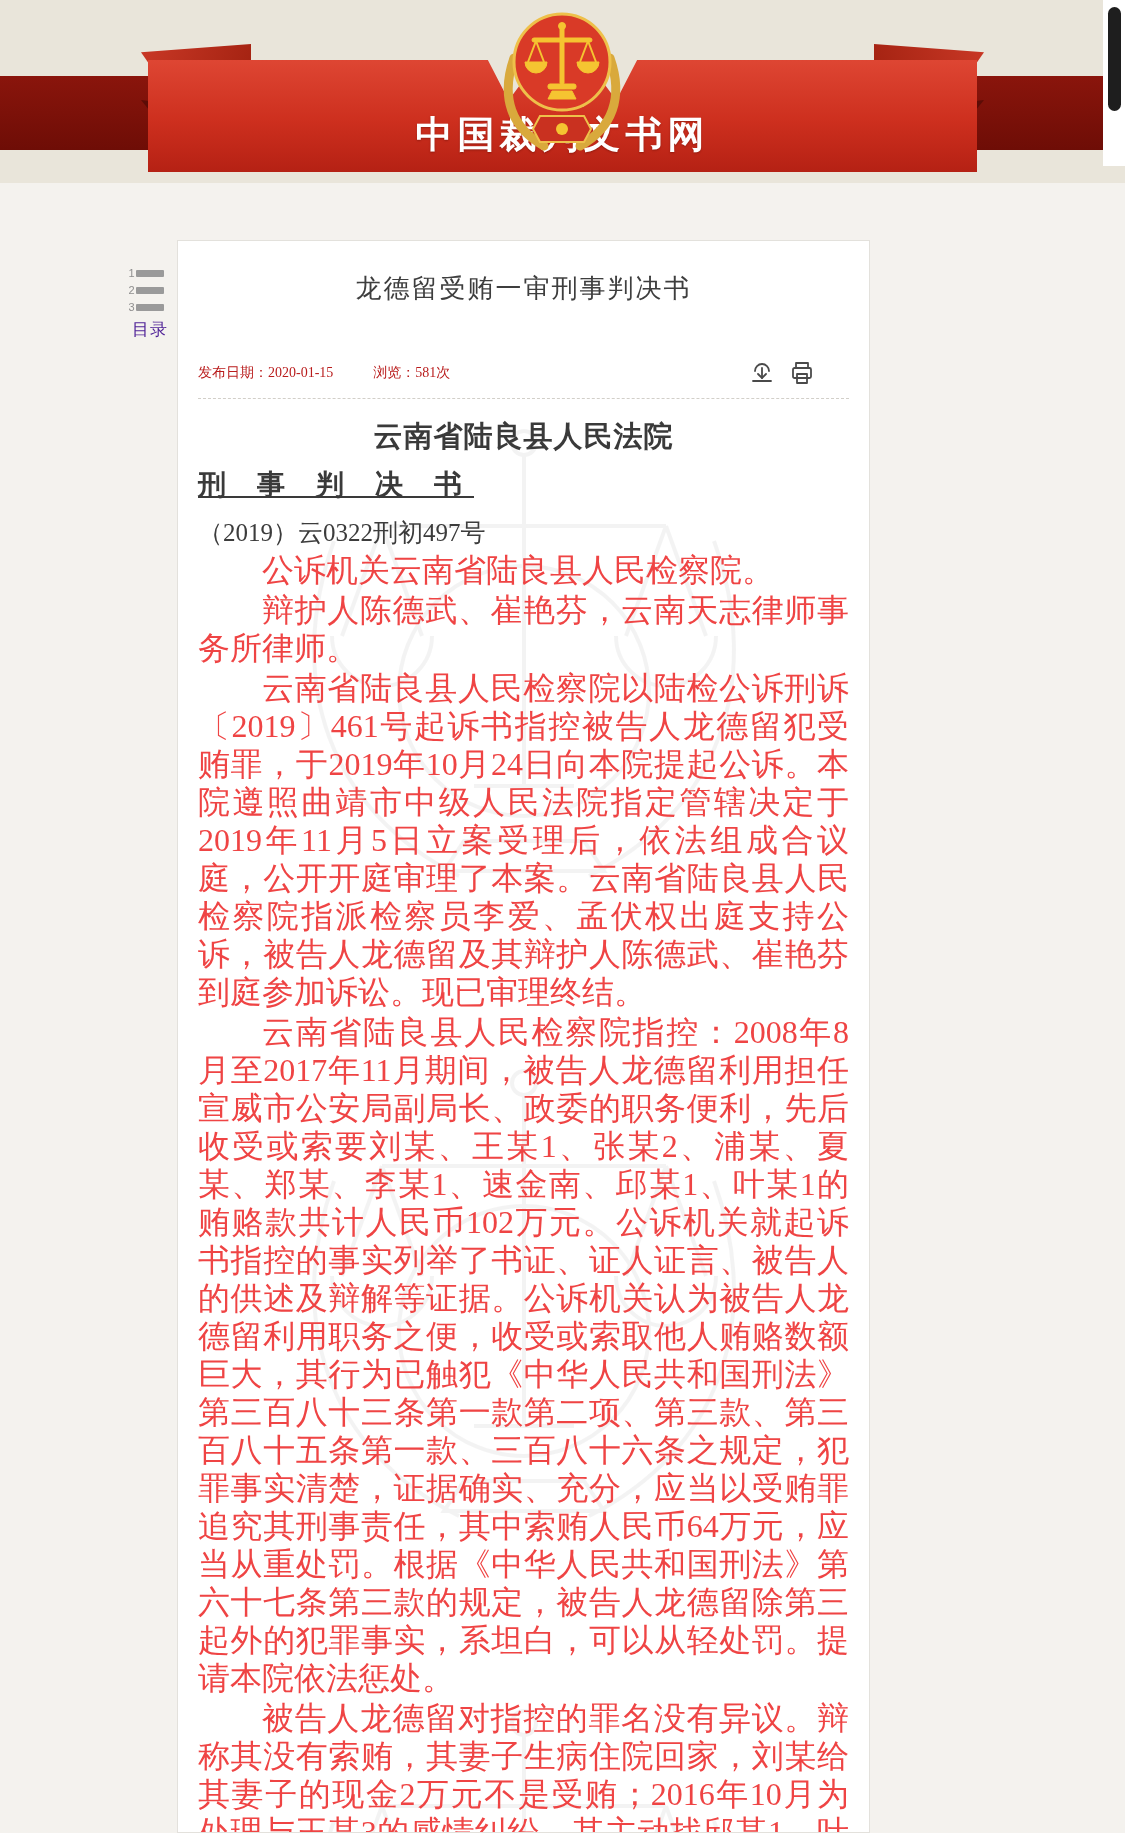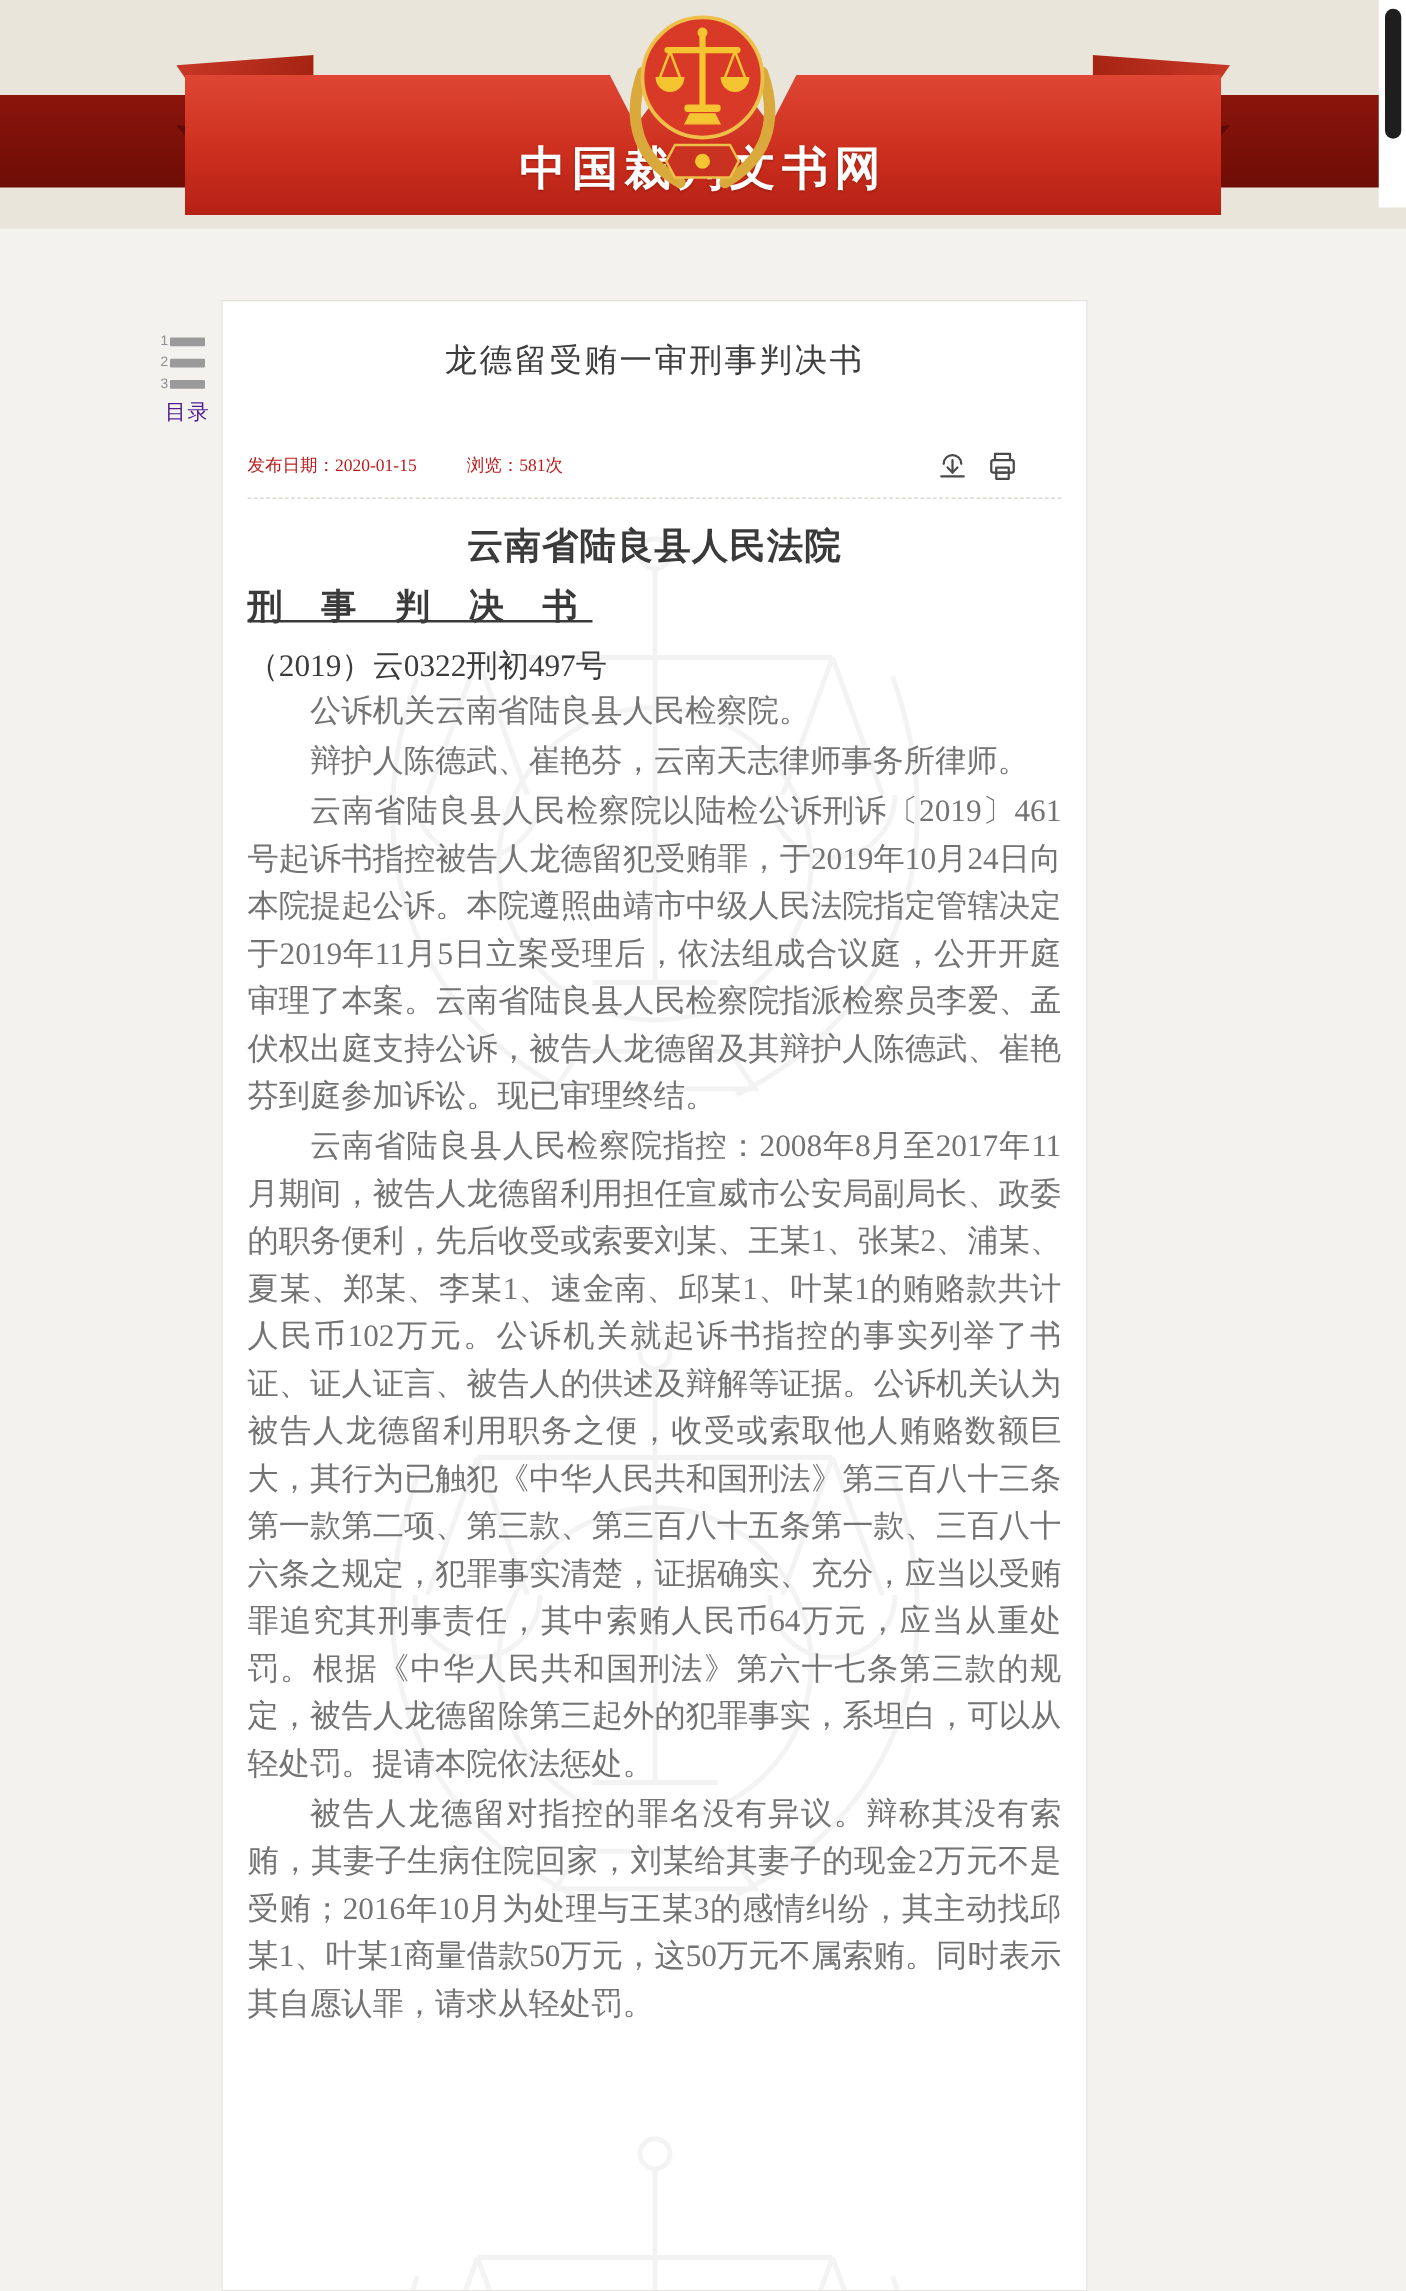--- a/index.html
+++ b/index.html
@@ -88,21 +88,21 @@
   .meta-icons { margin-left:auto; margin-right:34px; display:flex; gap:14px; }
   .icon-btn { width:26px; height:26px; cursor:pointer; background:none; border:none; padding:0; }
   .dashed-sep { border:none; border-top:1px dashed #d2cfc9; margin-top:12px; }
 
   .court-name { margin-top:18px; text-align:center; font-size:29px; color:#3a3a3a;
                 font-weight:bold; letter-spacing:1px; }
   .doc-type { margin-top:9px; text-align:left; font-size:28px; color:#3a3a3a;
               font-weight:bold; letter-spacing:12px;text-decoration:underline; }
   .case-number { margin-top:12px; text-align:left; font-size:25px; color:#3c3c3c; }
 
-  .doc-body p { font-size:25px; line-height:38px; color:#737373; text-align:justify;
+  .doc-body p { font-size:32px; line-height:38px; color:#ef4444; text-align:justify;
                 text-indent:2em; margin-top:2px; }
 </style>
 </head>
 <body>
 
 <div class="header">
   <div class="band left"></div>
   <div class="band right"></div>
   <div class="fold-shadow left"></div>
   <div class="fold-shadow right"></div>

